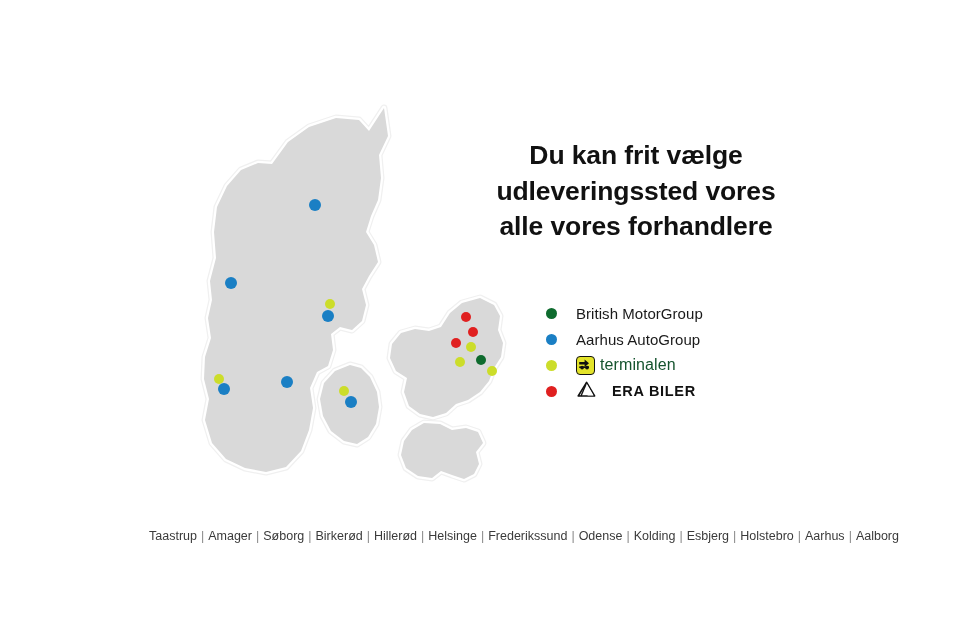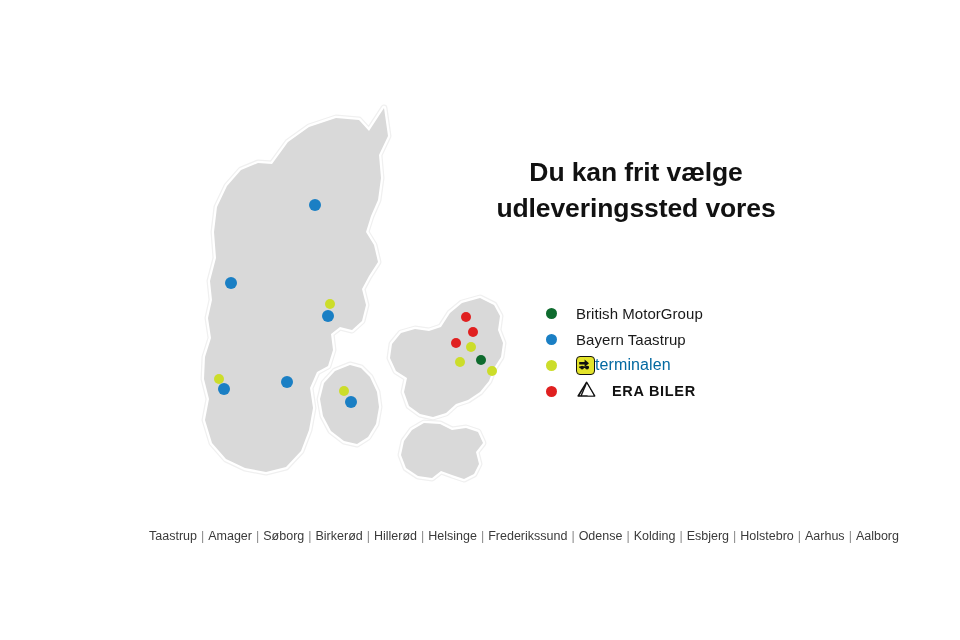--- a/index.html
+++ b/index.html
@@ -56,21 +56,21 @@
   }
 
   .dot {
     stroke: none;
   }
 
   
   #headline {
     position: absolute;
     left: 456px;
-    top: 155px;
+    top: 138px;
     width: 360px;
     text-align: center;
     font-size: 26.5px;
     line-height: 35.5px;
     font-weight: 700;
     letter-spacing: -0.1px;
     color: #111111;
   }
   #headline .hl-line { display: block; white-space: nowrap; }
 
@@ -114,23 +114,24 @@
     height: 19px;
     border-radius: 4px;
     background: #e3e32a;
     border: 1.6px solid #111111;
     position: relative;
     flex: 0 0 auto;
     box-sizing: border-box;
   }
   .term-mark svg { position: absolute; left: 0; top: 0; }
   .term-text {
+    margin-left: 5px;
     font-size: 16px;
     line-height: 16px;
-    color: #0369a1;
+    color: #14532d;
     letter-spacing: 0.1px;
   }
 
   
   .era-mark { flex: 0 0 auto; display: block; }
   .era-text {
     margin-left: 15px;
     font-size: 14.5px;
     line-height: 14.5px;
     font-weight: 700;
@@ -203,32 +204,33 @@
           <circle cx="460" cy="362" r="5" fill="#ccdd2a" class="dot"></circle>
           <circle cx="481" cy="360" r="5" fill="#0e6b2e" class="dot"></circle>
           <circle cx="492" cy="371" r="5" fill="#ccdd2a" class="dot"></circle>
         </g>
     </svg>
   </div>
 
   <div id="headline">
     <span class="hl-line">Du kan frit vælge</span>
     <span class="hl-line">udleveringssted vores</span>
+    <span class="hl-line">alle vores forhandlere</span>
   </div>
 
   <div id="legend">
 
     <div class="legend-row">
       <span class="legend-dot" id="dot-0" style="background: rgb(14, 107, 46);"></span>
       <span class="legend-label">British MotorGroup</span>
     </div>
 
     <div class="legend-row">
       <span class="legend-dot" id="dot-1" style="background: rgb(26, 127, 196);"></span>
-      <span class="legend-label">Bayern Taastrup</span>
+      <span class="legend-label">Aarhus AutoGroup</span>
     </div>
 
     <div class="legend-row">
       <span class="legend-dot" id="dot-2" style="background: rgb(204, 221, 42);"></span>
       <span class="legend-brand">
         <span class="term-mark" style="background: rgb(227, 227, 42);">
           <svg width="16" height="16" viewBox="0 0 16 16" aria-hidden="true">
             <path d="M2.2 5.0 L7.6 5.0 L7.6 2.6 L12.0 6.3 L7.6 10.0 L7.6 7.6 L2.2 7.6 Z" fill="#111111"></path>
             <circle cx="5.1" cy="10.6" r="1.9" fill="#111111"></circle>
             <circle cx="10.0" cy="10.6" r="1.9" fill="#111111"></circle>

